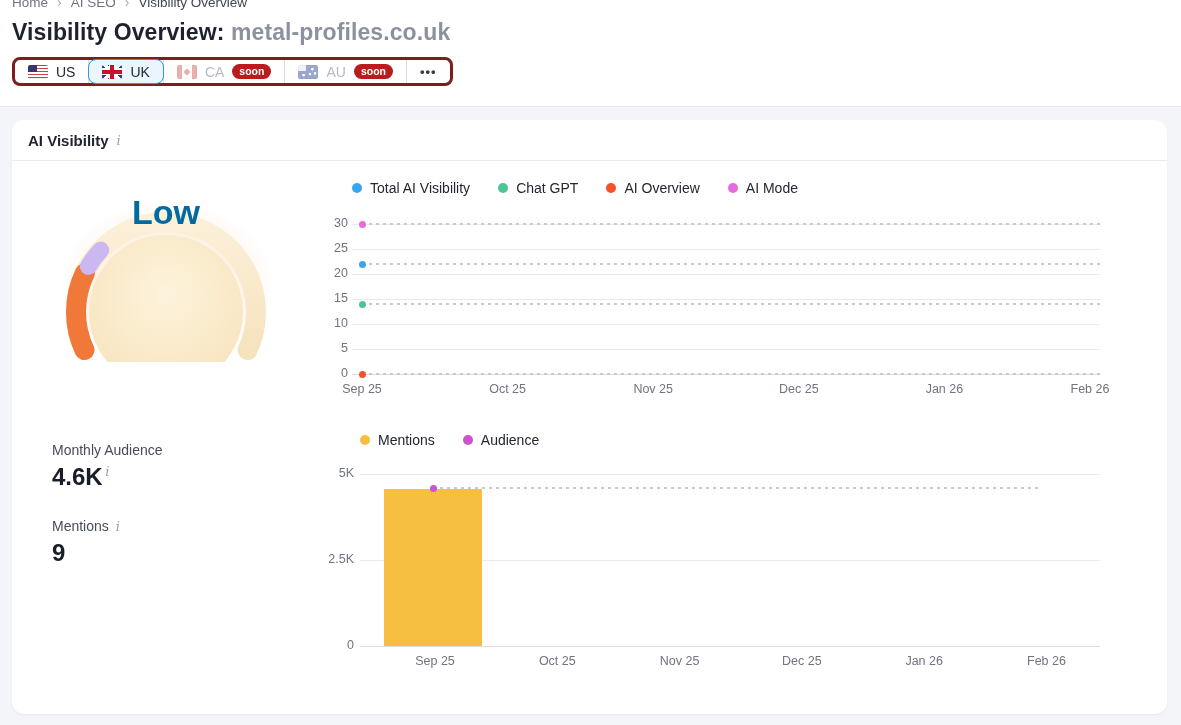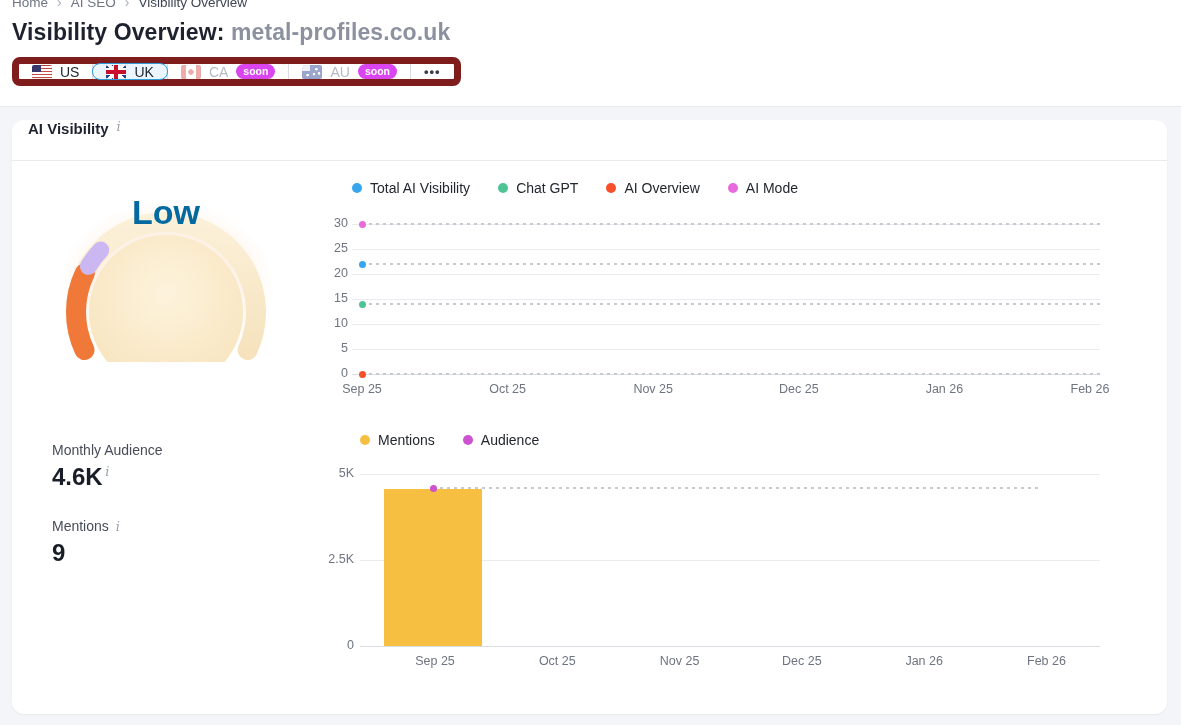--- a/index.html
+++ b/index.html
@@ -8,21 +8,21 @@
 
   
   .top { position:absolute; left:0; top:0; width:1181px; height:107px; background:#FFFFFF; border-bottom:1px solid #E7E9ED; }
   .breadcrumb { position:absolute; left:12px; top:-6px; font-size:13.5px; color:#6F7584; display:flex; gap:9px; align-items:center; }
   .breadcrumb .sep { color:#A6ABB6; font-size:14px; }
   .breadcrumb .current { color:#3F4654; }
   .page-title { position:absolute; left:12px; top:19px; font-size:23px; font-weight:700; color:#1D222E; letter-spacing:.1px; }
   .page-title .domain { color:#8B919E; }
 
   .toolbar { position:absolute; left:12px; top:57px; display:flex; align-items:flex-start; }
-  .seg-group { display:flex; border:7px solid #7f1d1d; border-radius:8px; background:#fff; height:29px; }
+  .seg-group { display:flex; border:3px solid #7f1d1d; border-radius:8px; background:#fff; height:29px; }
   .seg { position:relative; display:flex; align-items:center; padding:0 13px; font-size:14px; color:#23272F; border-right:1px solid #D8DCE3; cursor:pointer; }
   .seg:last-child { border-right:none; }
   .seg.selected { background:#EAF5FD; }
   .seg.selected::after { content:''; position:absolute; inset:-1px; border:1.5px solid #2E9BDB; border-radius:8px; pointer-events:none; }
   .seg.disabled { color:#B6BAC4; }
   .flag { width:20px; height:14px; border-radius:2px; margin-right:8px; flex:0 0 auto; box-shadow:0 0 0 1px rgba(0,0,0,.06) inset; }
   .flag-us { background-image:linear-gradient(#39386E,#39386E),repeating-linear-gradient(180deg,#C74747 0 1.5px,#fff 1.5px 3px);
              background-size:9px 7px,100% 100%; background-repeat:no-repeat,repeat; }
   .flag-uk { background-color:#2B428C;
              background-image:linear-gradient(#C8102E,#C8102E),linear-gradient(#C8102E,#C8102E),
@@ -35,29 +35,29 @@
              background-image:radial-gradient(circle at 50% 50%,#D64C4C 0 2.5px,transparent 3px),linear-gradient(90deg,#D64C4C 0 25%,#fff 25% 75%,#D64C4C 75%);
              opacity:.45; }
   .flag-au { background-color:#3A4F9E;
              background-image:linear-gradient(rgba(255,255,255,.85),rgba(255,255,255,.85)),
                radial-gradient(circle at 72% 30%,#fff 0 1px,transparent 1.6px),
                radial-gradient(circle at 60% 65%,#fff 0 1px,transparent 1.6px),
                radial-gradient(circle at 85% 60%,#fff 0 1px,transparent 1.6px),
                radial-gradient(circle at 28% 72%,#fff 0 1px,transparent 1.6px);
              background-size:8px 6px,100% 100%,100% 100%,100% 100%,100% 100%; background-repeat:no-repeat;
              opacity:.5; }
-  .soon { margin-left:8px; background:#d946ef; color:#fff; font-size:10.5px; font-weight:700; padding:2.5px 7px; border-radius:9px; line-height:1; }
+  .soon { margin-left:8px; background:#b91c1c; color:#fff; font-size:10.5px; font-weight:700; padding:2.5px 7px; border-radius:9px; line-height:1; }
   .seg.more { padding:0 13px; font-size:13px; letter-spacing:1px; color:#3A3F4A; font-weight:700; }
   .dd { margin-left:11px; height:29px; display:flex; align-items:center; gap:10px; padding:0 13px; border:1px solid #C6CBD5; border-radius:8px; background:#fff; font-size:14px; color:#20252F; cursor:pointer; }
   .chev { width:7px; height:7px; border-right:1.8px solid #353A44; border-bottom:1.8px solid #353A44; transform:rotate(45deg) translate(-1px,-1px); }
 
   
   .card { position:absolute; left:12px; top:120px; width:1155px; height:594px; background:#fff; border-radius:12px;
           box-shadow:0 1px 2px rgba(20,25,40,.06); }
-  .card-header { position:absolute; left:0; top:0; width:100%; height:41px; border-bottom:1px solid #E8EAEE; display:flex; padding:0 16px; gap:8px; }
+  .card-header { position:absolute; left:0; top:0; width:100%; height:41px; border-bottom:1px solid #E8EAEE; display:flex; align-items:center; padding:0 16px; gap:8px; }
   .card-title { font-size:15px; font-weight:700; color:#1E2330; }
   .info-i { font-family:"DejaVu Serif",serif; font-style:italic; font-size:13px; color:#9AA1AD; cursor:pointer; line-height:1; }
 
   
   .glow { position:absolute; left:10px; top:52px; width:290px; height:225px;
           background:radial-gradient(closest-side, rgba(246,163,92,.38), rgba(246,163,92,0) 74%); }
   .gauge-svg { position:absolute; left:44px; top:72px; }
   .gauge-text { position:absolute; left:44px; top:72px; width:220px; text-align:center; pointer-events:none; }
   .gauge-score-line { margin-top:60px; font-size:26px; font-weight:700; color:#DE5926; }
   .gauge-score-line .of { font-size:15px; font-weight:400; color:#8A8F9A; }

